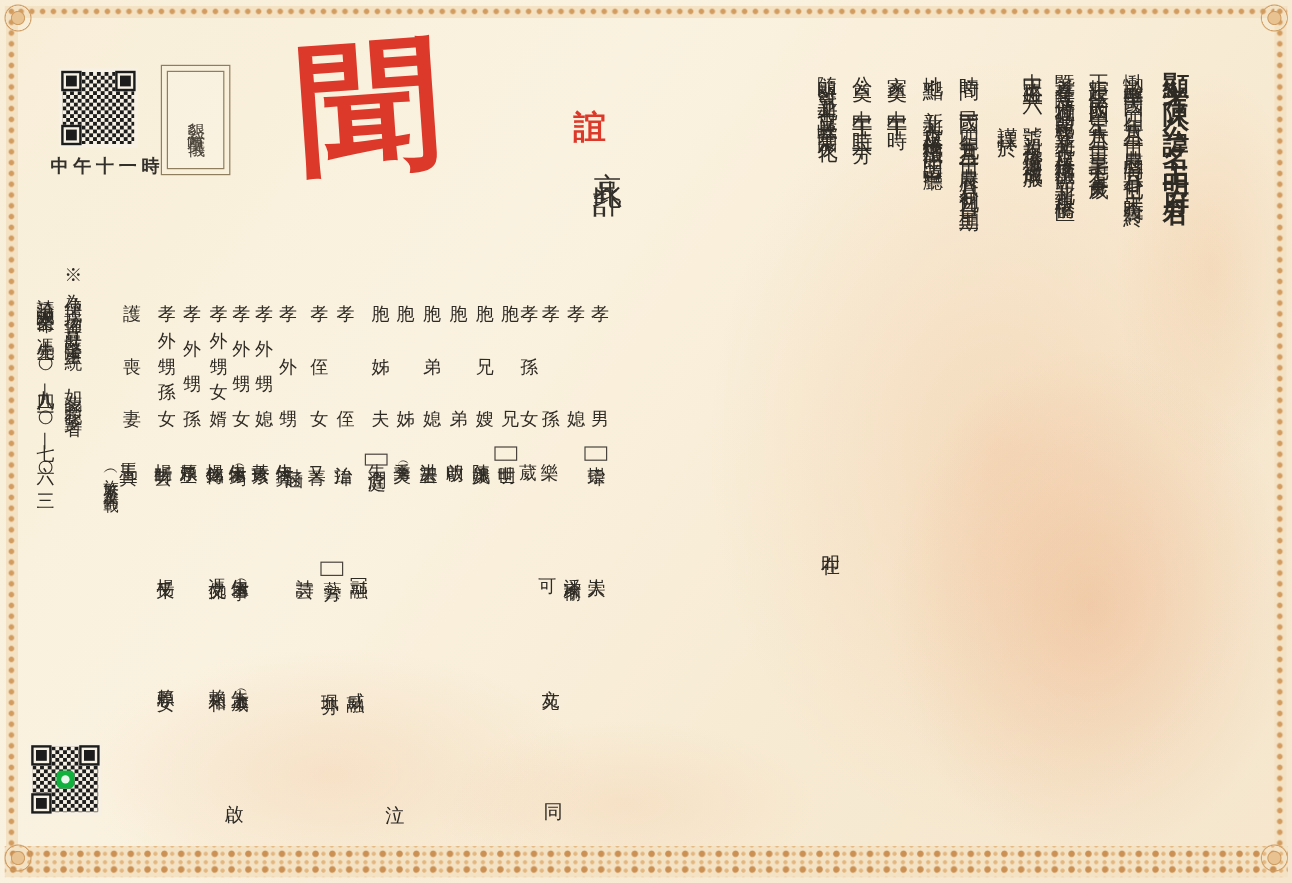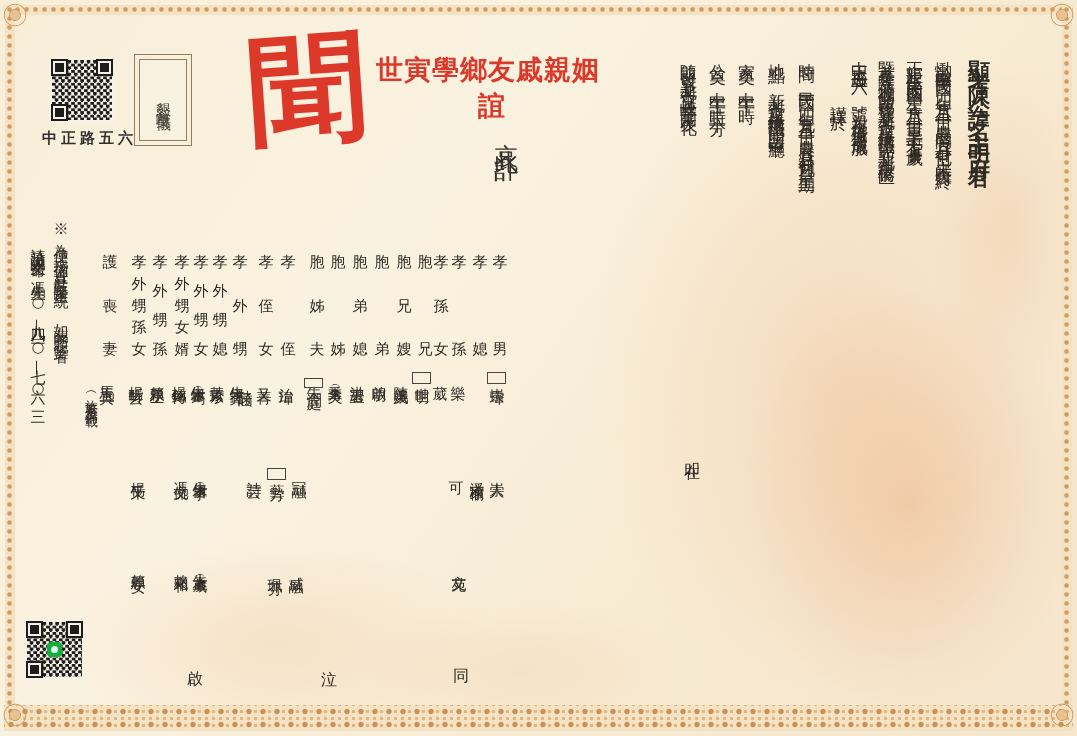--- a/index.html
+++ b/index.html
@@ -75,30 +75,29 @@
   <div class="fr dots fr-top"></div>
   <div class="fr dots fr-left"></div>
   <div class="fr dots fr-right"></div>
   <div class="fr fr-bottom"></div>
   <div class="corner" style="left:2px;top:2px;"></div>
   <div class="corner" style="right:2px;top:2px;"></div>
   <div class="corner" style="left:2px;top:702px;"></div>
   <div class="corner" style="right:2px;top:702px;"></div>
 
   <div class="wen">聞</div>
-  <div class="redline">世寅學鄉友戚親姻</div>
   <div class="redyi">誼</div>
   <div class="vert mourn">哀此訃</div>
 
   <div class="qr" style="left:49px;top:57px;width:60px;height:60px;">
     <div class="finder f-tl"></div>
     <div class="finder f-tr"></div>
     <div class="finder f-bl"></div>
   </div>
-  <div class="qr-label">中正路五六</div>
+  <div class="qr-label">中午十一時</div>
 
   <div class="tag">
     <div class="tag-text">懇辭奠儀</div>
   </div>
 
   <div class="qr" style="left:24px;top:619px;width:55px;height:55px;">
     <div class="finder f-tl"></div>
     <div class="finder f-tr"></div>
     <div class="finder f-bl"></div>
     <div class="line-badge"></div>

